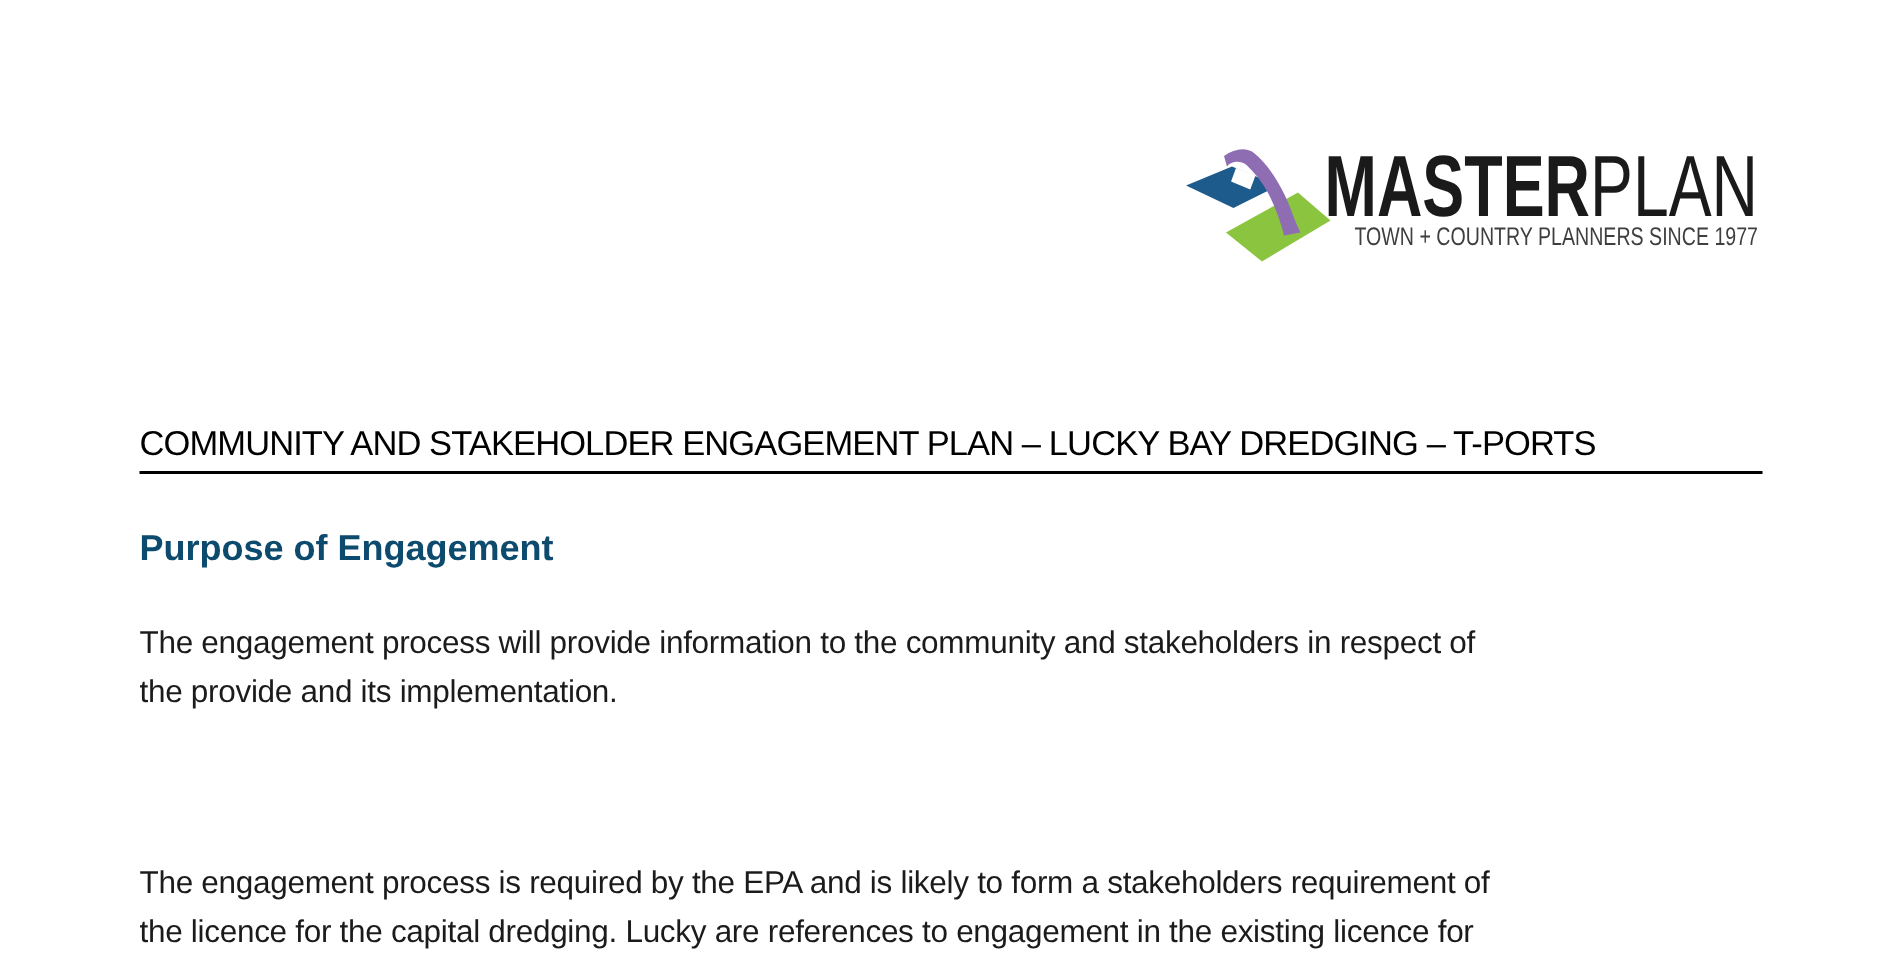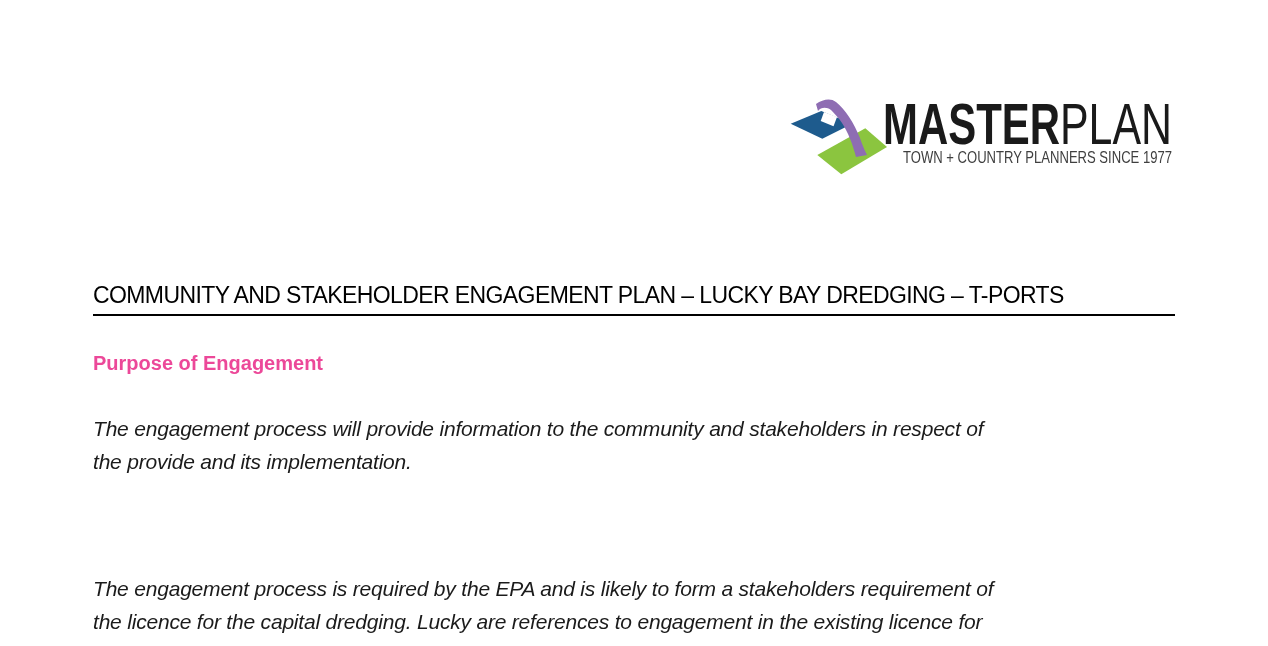--- a/index.html
+++ b/index.html
@@ -53,34 +53,33 @@
     top: 314px;
     width: 1082px;
     height: 1.5px;
     background: #000000;
   }
   .section-heading {
     position: absolute;
     left: 93px;
     top: 352px;
     margin: 0;
-    font-size: 20px;
+    font-size: 24px;
     font-weight: 700;
-    color: #ec4899;
+    color: #0c4a6e;
     white-space: nowrap;
   }
   .para {
     position: absolute;
     left: 93px;
     width: 1130px;
     font-size: 21px;
     line-height: 33.4px;
     letter-spacing: -0.2px;
     color: #1b1b1b;
-    font-style: italic;
   }
   .para .line {
     white-space: nowrap;
   }
   .para-1 { top: 412px; }
   .para-2 { top: 572px; }
 </style>
 </head>
 <body>
 

